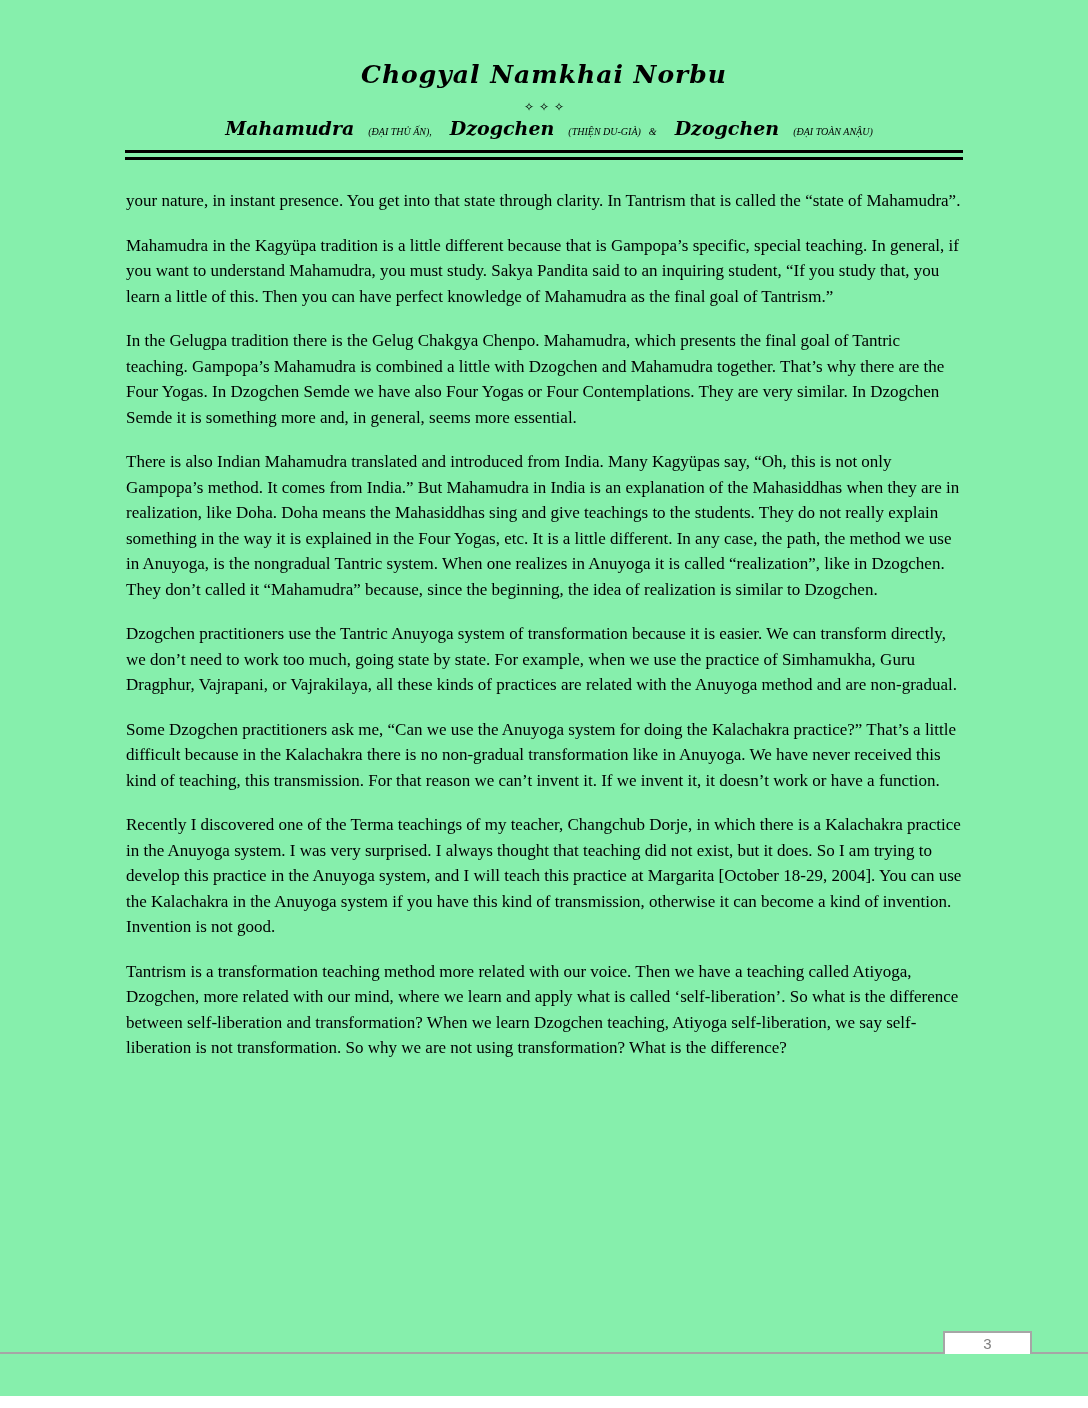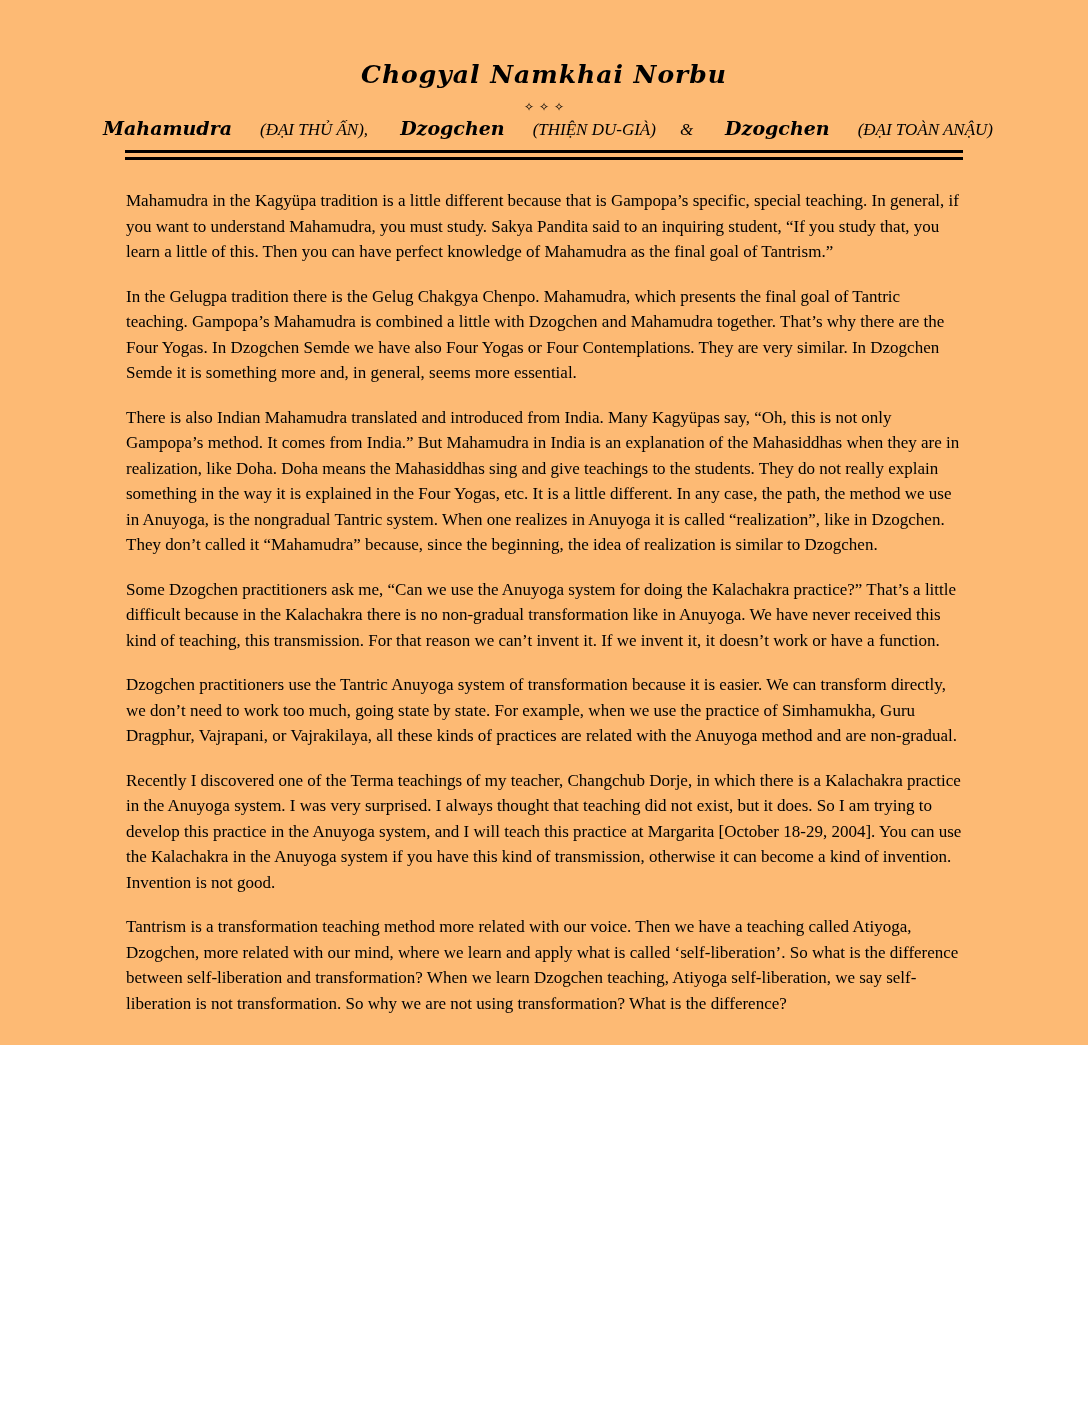--- a/index.html
+++ b/index.html
@@ -1,20 +1,20 @@
 <!DOCTYPE html>
 <html><head>
 <meta charset="utf-8">
 <style>
   html, body { margin: 0; padding: 0; background: #ffffff; }
   .page {
     position: relative;
     width: 1088px;
-    height: 1045px;
-    background: #fdba74;
+    height: 1396px;
+    background: #86efac;
     overflow: hidden;
     font-family: "Liberation Serif", serif;
     color: #000000;
   }
 
   
   .author {
     position: absolute;
     top: 60px; left: 0; width: 100%;
     text-align: center;
@@ -37,27 +37,27 @@
     position: absolute;
     top: 117px; left: 0; width: 100%;
     text-align: center;
     white-space: nowrap;
   }
   .subtitle .script {
     font-family: "DejaVu Serif", serif;
     font-style: italic;
     font-weight: bold;
     font-size: 19px;
-    margin: 0 18px;
+    margin: 0 12px;
   }
   .subtitle .paren {
     font-family: "Liberation Serif", serif;
     font-style: italic;
-    font-size: 17px;
-    margin: 0 10px;
+    font-size: 10px;
+    margin: 0 2px;
   }
   .double-rule {
     position: absolute;
     top: 150px; left: 125px;
     width: 838px; height: 4px;
     border-top: 3px solid #000000;
     border-bottom: 3px solid #000000;
   }
 
   
@@ -112,25 +112,26 @@
       <span class="script">Mahamudra</span><span class="paren">(ĐẠI THỦ ẤN),</span>
       <span class="script">Dzogchen</span><span class="paren">(THIỆN DU-GIÀ)</span>
       <span class="paren">&amp;</span>
       <span class="script">Dzogchen</span><span class="paren">(ĐẠI TOÀN ANẬU)</span>
     </div>
 
     <div class="double-rule"></div>
   </header>
 
   <main class="body-text">
+    <p>your nature, in instant presence. You get into that state through clarity. In Tantrism that is called the “state of Mahamudra”.</p>
     <p>Mahamudra in the Kagyüpa tradition is a little different because that is Gampopa’s specific, special teaching. In general, if you want to understand Mahamudra, you must study. Sakya Pandita said to an inquiring student, “If you study that, you learn a little of this. Then you can have perfect knowledge of Mahamudra as the final goal of Tantrism.”</p>
     <p>In the Gelugpa tradition there is the Gelug Chakgya Chenpo. Mahamudra, which presents the final goal of Tantric teaching. Gampopa’s Mahamudra is combined a little with Dzogchen and Mahamudra together. That’s why there are the Four Yogas. In Dzogchen Semde we have also Four Yogas or Four Contemplations. They are very similar. In Dzogchen Semde it is something more and, in general, seems more essential.</p>
     <p>There is also Indian Mahamudra translated and introduced from India. Many Kagyüpas say, “Oh, this is not only Gampopa’s method. It comes from India.” But Mahamudra in India is an explanation of the Mahasiddhas when they are in realization, like Doha. Doha means the Mahasiddhas sing and give teachings to the students. They do not really explain something in the way it is explained in the Four Yogas, etc. It is a little different. In any case, the path, the method we use in Anuyoga, is the nongradual Tantric system. When one realizes in Anuyoga it is called “realization”, like in Dzogchen. They don’t called it “Mahamudra” because, since the beginning, the idea of realization is similar to Dzogchen.</p>
+    <p>Dzogchen practitioners use the Tantric Anuyoga system of transformation because it is easier. We can transform directly, we don’t need to work too much, going state by state. For example, when we use the practice of Simhamukha, Guru Dragphur, Vajrapani, or Vajrakilaya, all these kinds of practices are related with the Anuyoga method and are non-gradual.</p>
     <p>Some Dzogchen practitioners ask me, “Can we use the Anuyoga system for doing the Kalachakra practice?” That’s a little difficult because in the Kalachakra there is no non-gradual transformation like in Anuyoga. We have never received this kind of teaching, this transmission. For that reason we can’t invent it. If we invent it, it doesn’t work or have a function.</p>
-    <p>Dzogchen practitioners use the Tantric Anuyoga system of transformation because it is easier. We can transform directly, we don’t need to work too much, going state by state. For example, when we use the practice of Simhamukha, Guru Dragphur, Vajrapani, or Vajrakilaya, all these kinds of practices are related with the Anuyoga method and are non-gradual.</p>
     <p>Recently I discovered one of the Terma teachings of my teacher, Changchub Dorje, in which there is a Kalachakra practice in the Anuyoga system. I was very surprised. I always thought that teaching did not exist, but it does. So I am trying to develop this practice in the Anuyoga system, and I will teach this practice at Margarita [October 18-29, 2004]. You can use the Kalachakra in the Anuyoga system if you have this kind of transmission, otherwise it can become a kind of invention. Invention is not good.</p>
     <p>Tantrism is a transformation teaching method more related with our voice. Then we have a teaching called Atiyoga, Dzogchen, more related with our mind, where we learn and apply what is called ‘self-liberation’. So what is the difference between self-liberation and transformation? When we learn Dzogchen teaching, Atiyoga self-liberation, we say self-liberation is not transformation. So why we are not using transformation? What is the difference?</p>
   </main>
 
   <footer>
     <div class="footer-line left"></div>
     <div class="page-tab">
       <span>3</span>
     </div>
     <div class="footer-line right"></div>

